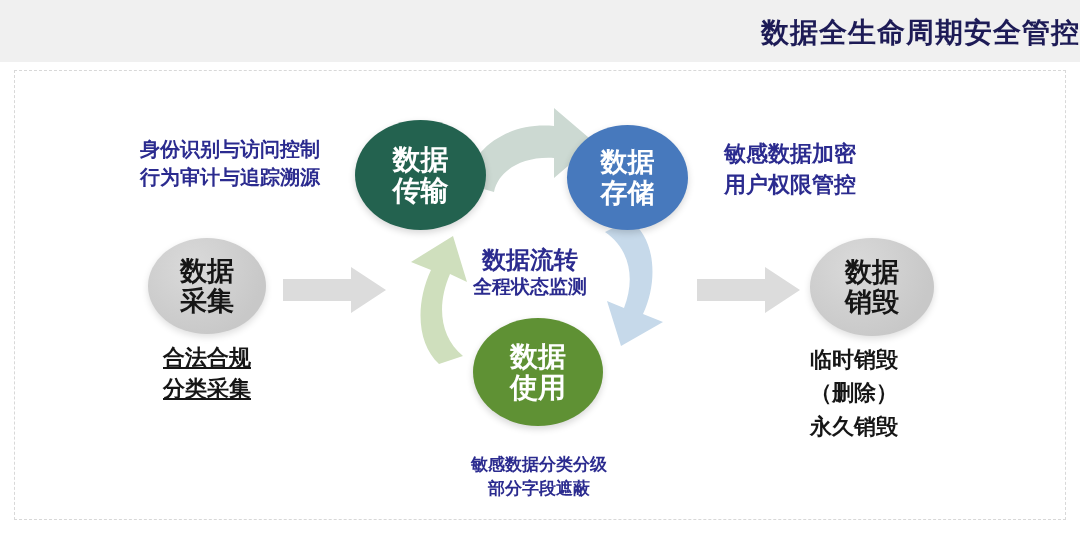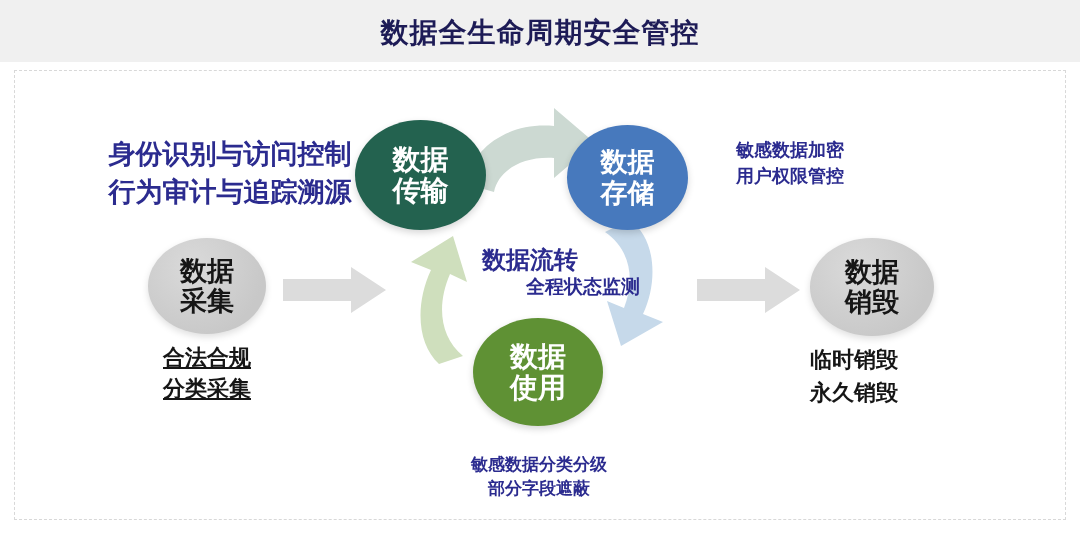--- a/index.html
+++ b/index.html
@@ -25,21 +25,21 @@
     top: 0;
     width: 1080px;
     height: 62px;
     background: #f0f0f0;
   }
   #page-title {
     position: absolute;
     left: 0;
     top: 14px;
     width: 1080px;
-    text-align: center;
+    text-align: right;
     font-size: 28px;
     font-weight: bold;
     color: #1d1b56;
     letter-spacing: 1px;
     white-space: nowrap;
   }
 
   
   #content-frame {
     position: absolute;
@@ -107,21 +107,21 @@
   
   #center-caption {
     position: absolute;
     text-align: center;
     white-space: nowrap;
     color: #2b2b8f;
     font-weight: bold;
     margin-top: 18px;
   }
   #center-caption .big { display: block; font-size: 24px; line-height: 1.2; }
-  #center-caption .small { display: block; font-size: 19px; line-height: 1.3; text-align: right; }
+  #center-caption .small { display: block; font-size: 19px; line-height: 1.3; }
 </style>
 </head>
 <body>
 
 <div id="slide">
 
   <div id="header-band"></div>
   <div id="page-title">数据全生命周期安全管控</div>
 
   <div id="content-frame"></div>
@@ -190,38 +190,39 @@
   <div class="node node-gray" style="left:810px; top:238px; width:124px; height:98px; font-size:27px;">
     <span class="line">数据</span>
     <span class="line">销毁</span>
   </div>
 
   <div id="center-caption" style="left:420px; top:228px; width:220px;">
     <span class="big">数据流转</span>
     <span class="small">全程状态监测</span>
   </div>
 
-  <div class="txt txt-blue" style="left:100px; top:135px; width:260px; font-size:27px;">
+  <div class="txt txt-blue" style="left:100px; top:135px; width:260px; font-size:20px;">
     <span class="line">身份识别与访问控制</span>
     <span class="line">行为审计与追踪溯源</span>
   </div>
 
-  <div class="txt txt-blue" style="left:700px; top:138px; width:180px; font-size:18px;">
+  <div class="txt txt-blue" style="left:700px; top:138px; width:180px; font-size:22px;">
     <span class="line">敏感数据加密</span>
     <span class="line">用户权限管控</span>
   </div>
 
   <div class="txt txt-black" style="left:117px; top:342px; width:180px; font-size:22px;text-decoration:underline;">
     <span class="line">合法合规</span>
     <span class="line">分类采集</span>
   </div>
 
   <div class="txt txt-blue" style="left:428px; top:453px; width:222px; font-size:17px;">
     <span class="line">敏感数据分类分级</span>
     <span class="line">部分字段遮蔽</span>
   </div>
 
   <div class="txt txt-black" style="left:764px; top:343px; width:180px; font-size:22px; line-height:1.52;">
     <span class="line">临时销毁</span>
+    <span class="line">（删除）</span>
     <span class="line">永久销毁</span>
   </div>
 
 </div>
 
 </body></html>

